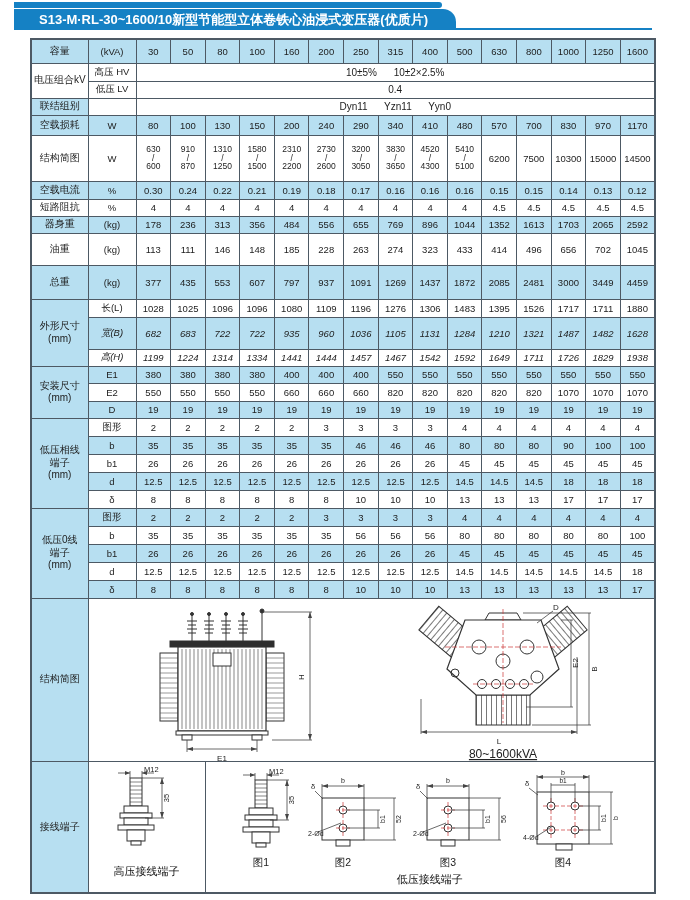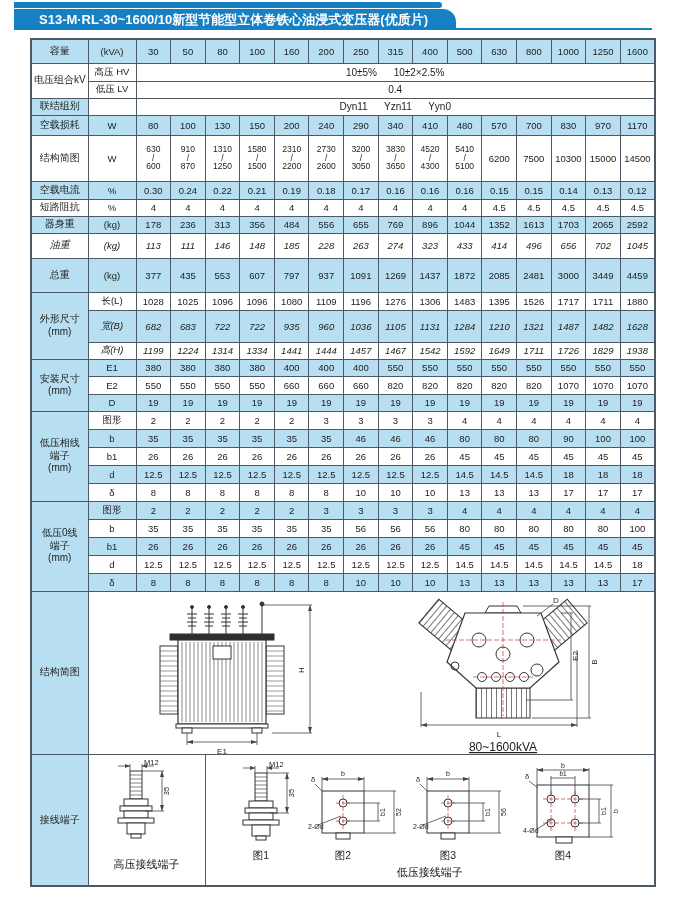--- a/index.html
+++ b/index.html
@@ -227,21 +227,21 @@
         <td class="val b">655</td>
         <td class="val b">769</td>
         <td class="val b">896</td>
         <td class="val b">1044</td>
         <td class="val b">1352</td>
         <td class="val b">1613</td>
         <td class="val b">1703</td>
         <td class="val b">2065</td>
         <td class="val b">2592</td>
       </tr>
-      <tr style="height: 25px; font-style: italic;">
+      <tr style="height: 32px;">
         <td class="lbl w" rowspan="1">油重</td>
         <td class="unit w">(kg)</td>
         <td class="val w">113</td>
         <td class="val w">111</td>
         <td class="val w">146</td>
         <td class="val w">148</td>
         <td class="val w">185</td>
         <td class="val w">228</td>
         <td class="val w">263</td>
         <td class="val w">274</td>

